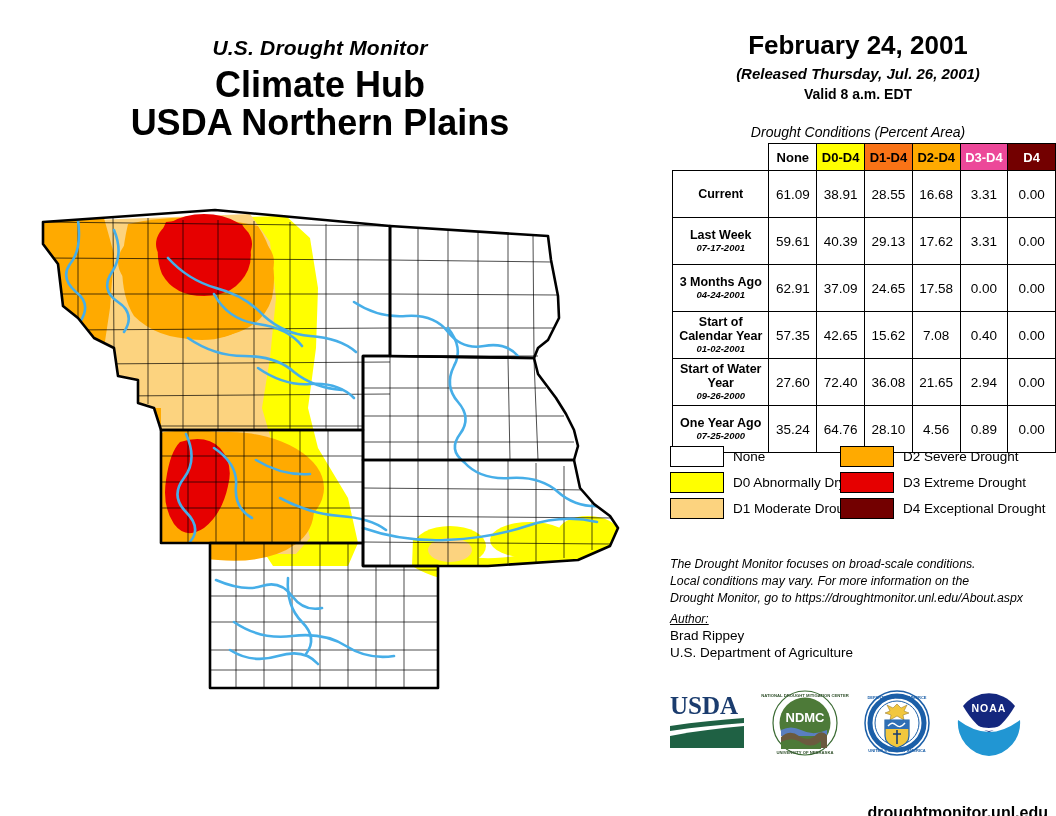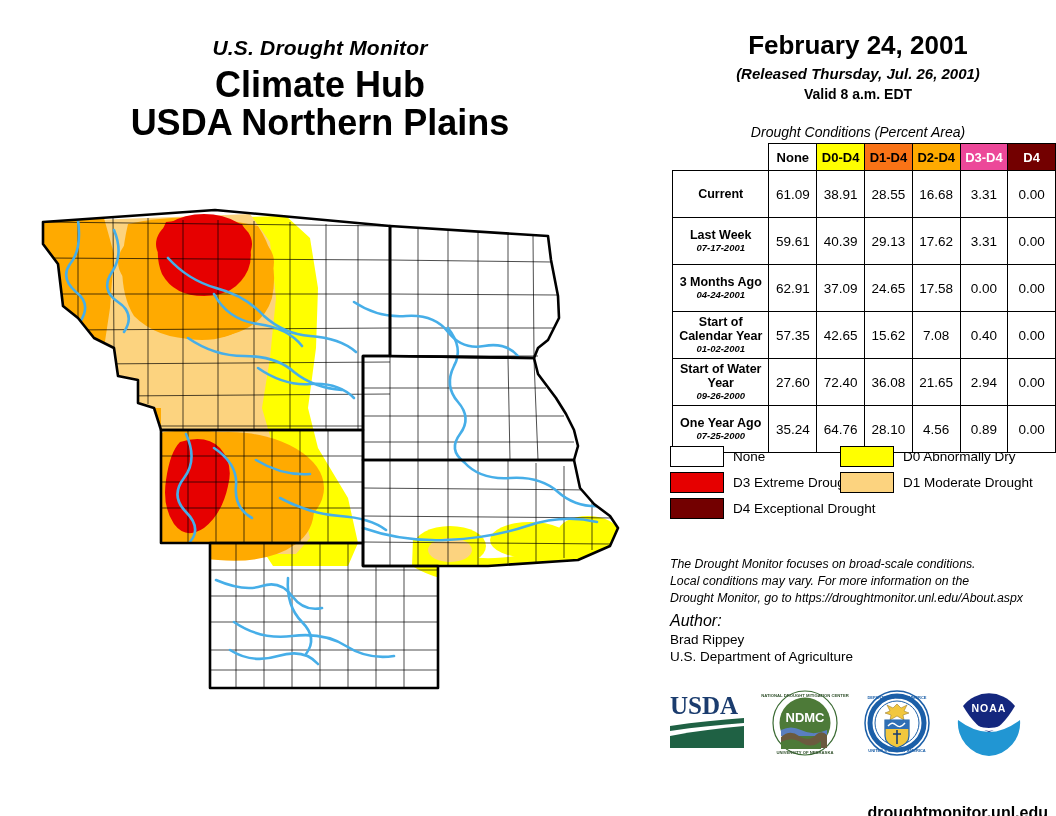--- a/index.html
+++ b/index.html
@@ -44,21 +44,21 @@
       margin-bottom:5px;}
   .leg-grid{display:grid;grid-template-columns:170px 205px;row-gap:5px;}
   .leg-item{display:flex;align-items:center;}
   .sw{width:52px;height:19px;border:1.2px solid #000;margin-right:9px;flex:none;}
   .leg-lab{font-size:13.5px;white-space:nowrap;}
 
   
   #disclaimer{left:670px;top:556px;width:376px;font-size:12.3px;
       font-style:italic;line-height:1.38;}
   #author-block{left:670px;top:612px;width:376px;}
-  #author-title{font-size:16px;font-style:italic;}
+  #author-title{font-size:12px;font-style:italic;text-decoration:underline;}
   .author-line{font-size:13.5px;margin-top:2px;}
 
   
   #logos{left:668px;top:688px;width:380px;height:76px;}
   #site-url{left:668px;top:804px;width:380px;text-align:right;
       font-size:16px;font-weight:bold;}
 
   
   #map-wrap{left:18px;top:198px;width:636px;height:528px;}
 </style>
@@ -150,20 +150,24 @@
     </tbody>
 </table>
 
 <div class="abs" id="legend">
   <div class="leg-grid" id="legend-grid">
       <div class="leg-item">
         <span class="sw" style="background: rgb(255, 255, 255);"></span>
         <span class="leg-lab">None</span>
       </div>
       <div class="leg-item">
+        <span class="sw" style="background: rgb(255, 170, 0);"></span>
+        <span class="leg-lab">D2 Severe Drought</span>
+      </div>
+      <div class="leg-item">
         <span class="sw" style="background: rgb(255, 255, 0);"></span>
         <span class="leg-lab">D0 Abnormally Dry</span>
       </div>
       <div class="leg-item">
         <span class="sw" style="background: rgb(230, 0, 0);"></span>
         <span class="leg-lab">D3 Extreme Drought</span>
       </div>
       <div class="leg-item">
         <span class="sw" style="background: rgb(252, 211, 127);"></span>
         <span class="leg-lab">D1 Moderate Drought</span>

